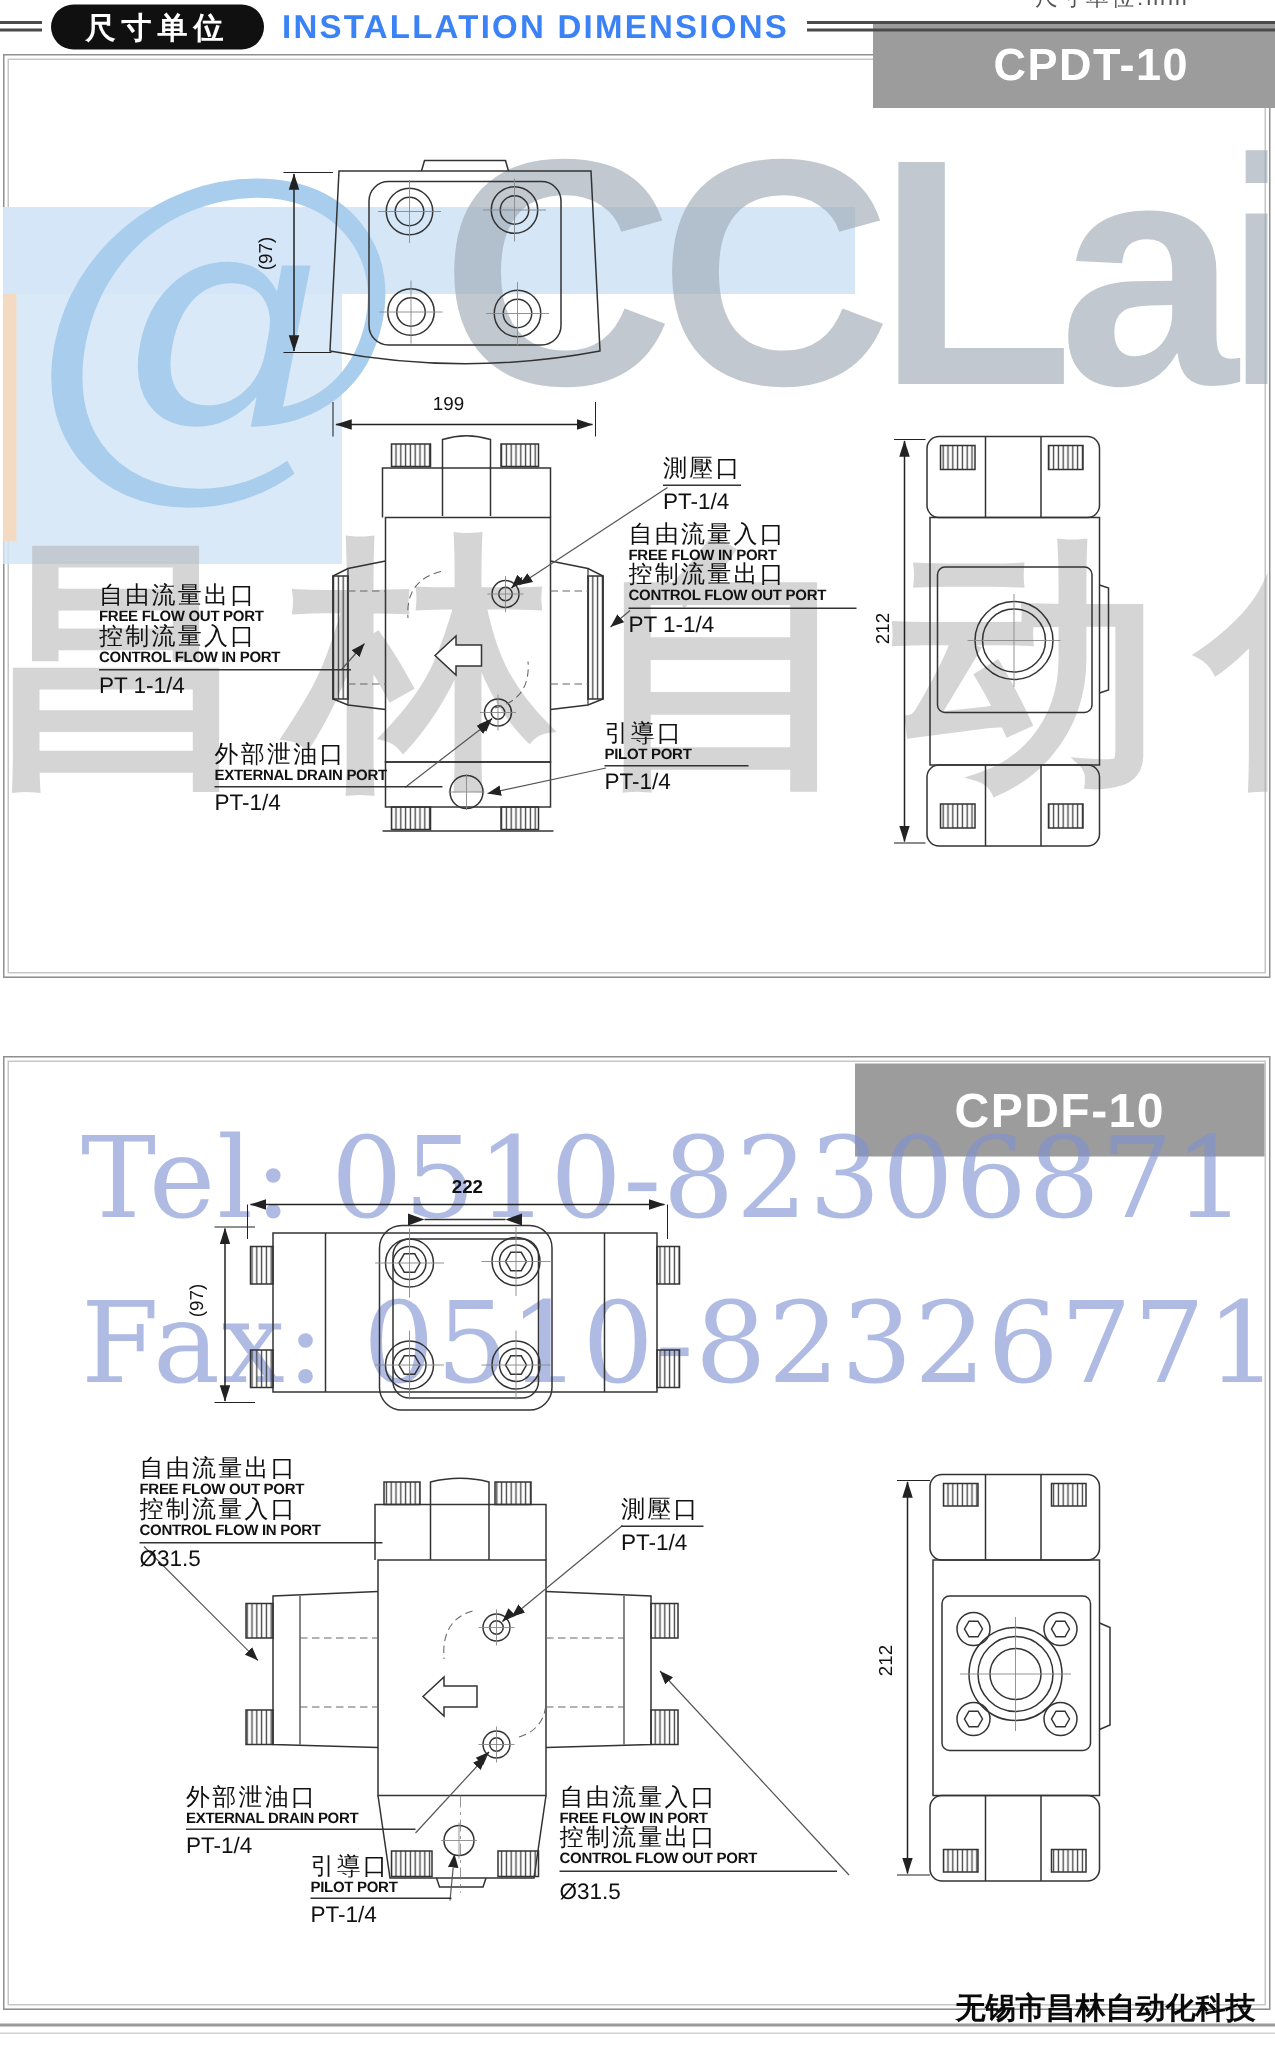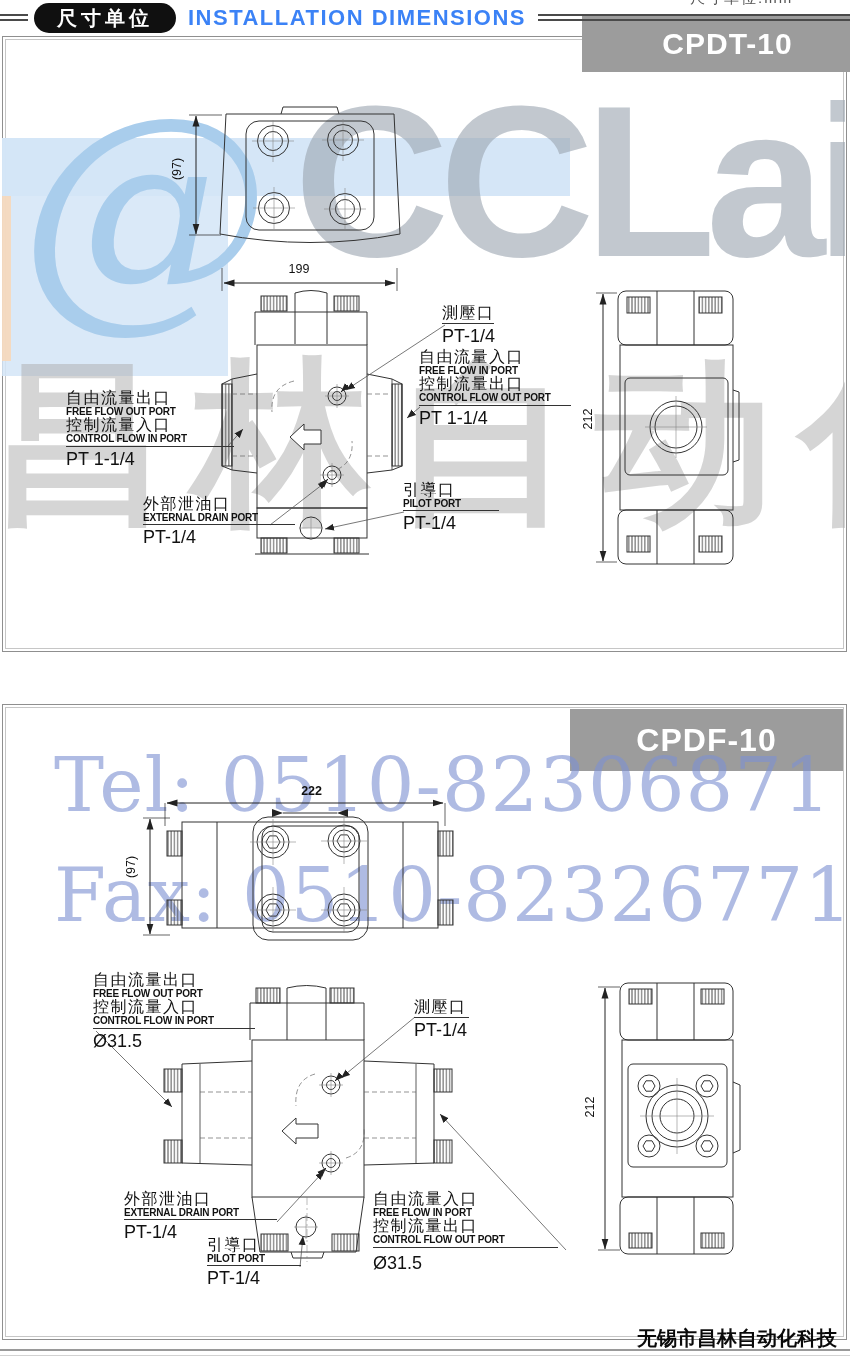--- a/index.html
+++ b/index.html
@@ -39,21 +39,21 @@
   .wm-tel{position:absolute;left:52px;top:44px;font-family:"DejaVu Serif",serif;font-size:75px;line-height:1;
           color:rgba(126,146,210,0.62);white-space:nowrap;letter-spacing:1px;}
   .wm-fax{position:absolute;left:52px;top:154px;font-family:"DejaVu Serif",serif;font-size:75px;line-height:1;
           color:rgba(126,146,210,0.62);white-space:nowrap;letter-spacing:1px;}
   
   #drawing{position:absolute;left:0;top:0;z-index:4;pointer-events:none;}
   
   .lbl{position:absolute;z-index:5;line-height:1.05;}
   .lbl .cn{font-size:16px;letter-spacing:1.5px;white-space:nowrap;}
   .lbl .en{font-size:10px;font-weight:700;letter-spacing:-0.2px;white-space:nowrap;}
-  .lbl .sz{font-size:18px;margin-top:3px;white-space:nowrap;}
+  .lbl .sz{font-size:15px;margin-top:3px;white-space:nowrap;}
   .lbl .gap{margin-top:6px;}
   .ul{border-bottom:1.2px solid #333;padding-bottom:1px;display:block;}
   .dim{position:absolute;font-size:12.5px;color:#111;z-index:5;white-space:nowrap;}
   .rot{transform:rotate(-90deg);transform-origin:center;}
   
   #foot-line{position:absolute;left:0;top:1349px;width:850px;height:4px;
              border-top:2px solid #9a9a9a;border-bottom:1px solid #d2d2d2;z-index:6;}
   #company{position:absolute;right:13px;top:1325px;font-size:20px;font-weight:800;color:#0a0a0a;z-index:7;}
 </style>
 </head>

